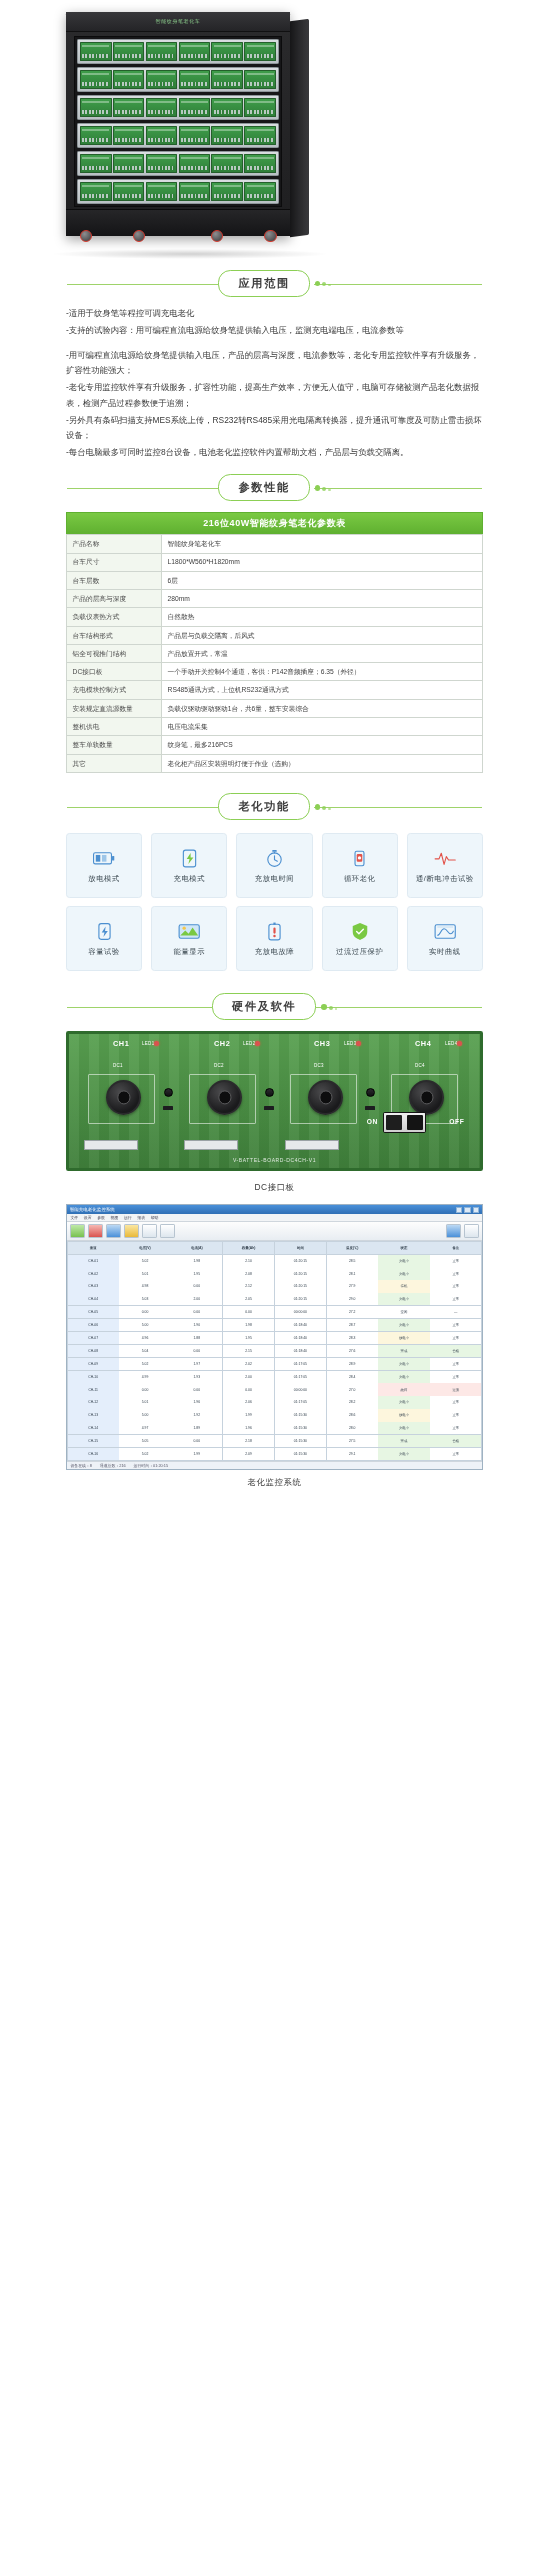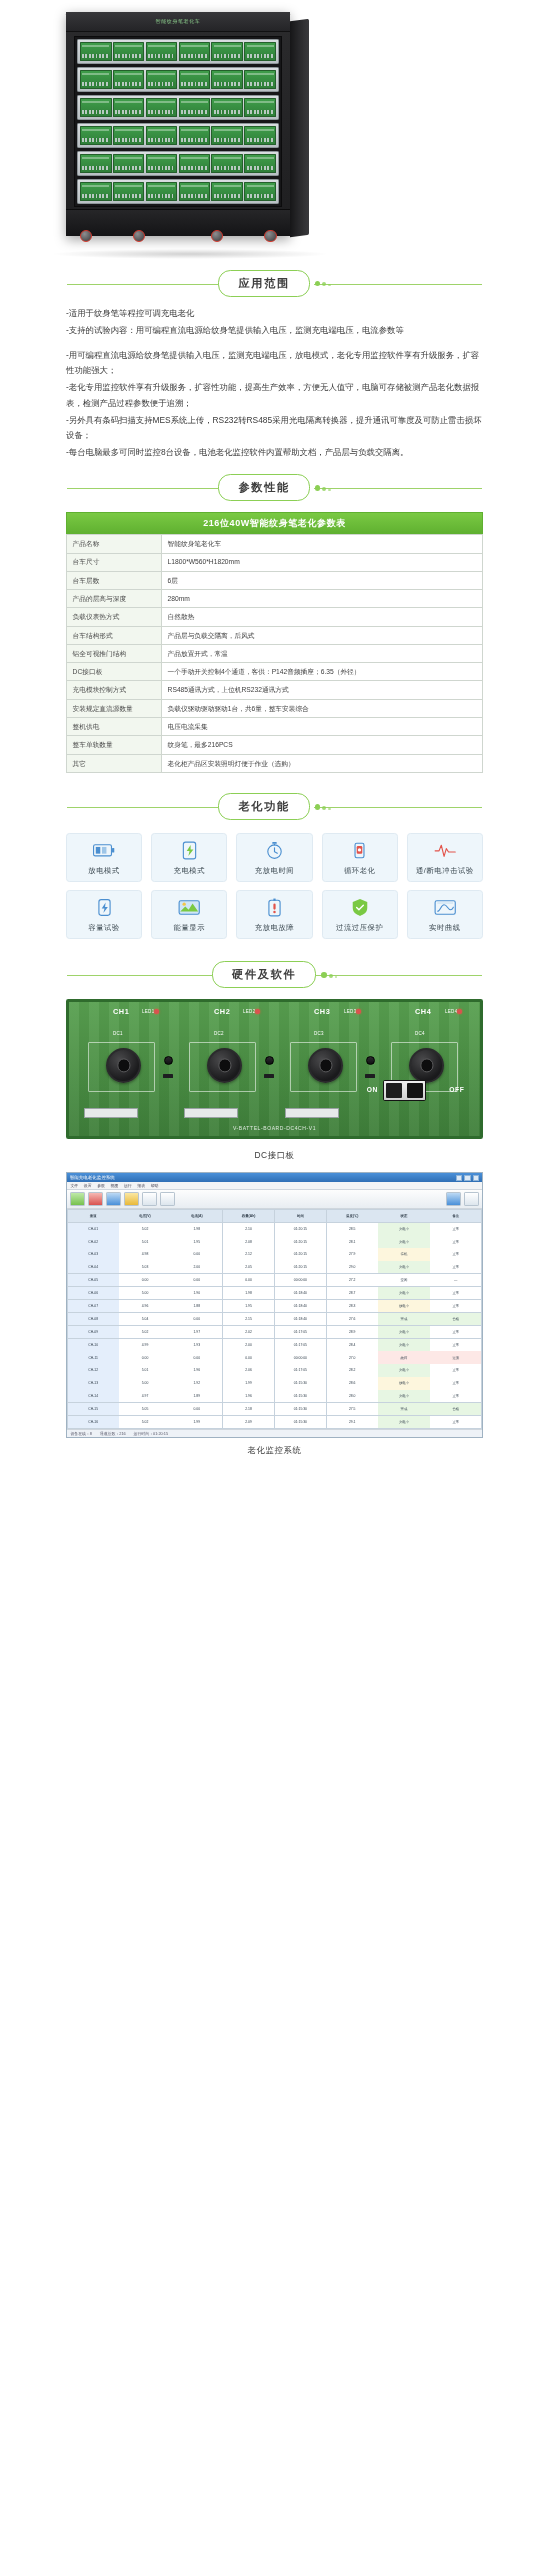--- a/index.html
+++ b/index.html
@@ -192,21 +192,21 @@
   .feat-grid {
     padding: 5.6px 66px 15.7px 66px;
     display: grid;
     grid-template-columns: repeat(5, 1fr);
     gap: 7.8px 9px;
   }
   .feat-card {
     background: #eef6fb;
     border: 0.6px solid #dfeaf2;
     border-radius: 3.4px;
-    height: 49px;
+    height: 65px;
     display: flex;
     flex-direction: column;
     align-items: center;
     justify-content: center;
     gap: 4.5px;
   }
   .feat-ico {
     width: 23.5px; height: 23.5px;
     display: flex; align-items: center; justify-content: center;
   }
@@ -480,21 +480,21 @@
         <i></i>
         <i></i>
       </span>
   </div>
   <div class="text-block">
     <p>-适用于纹身笔等程控可调充电老化</p>
     <p>-支持的试验内容：用可编程直流电源给纹身笔提供输入电压，监测充电端电压，电流参数等</p>
   </div>
 
   <div class="text-block">
-    <p>-用可编程直流电源给纹身笔提供输入电压，监测充电端电压，放电模式，老化专用监控软件享有升级服务，扩容性功能强大；</p>
+    <p>-用可编程直流电源给纹身笔提供输入电压，产品的层高与深度，电流参数等，老化专用监控软件享有升级服务，扩容性功能强大；</p>
     <p>-老化专用监控软件享有升级服务，扩容性功能，提高生产效率，方便无人值守，电脑可存储被测产品老化数据报表，检测产品过程参数便于追溯；</p>
     <p>-另外具有条码扫描支持MES系统上传，RS232转RS485采用光电隔离转换器，提升通讯可靠度及可防止雷击损坏设备；</p>
     <p>-每台电脑最多可同时监控8台设备，电池老化监控软件内置帮助文档，产品层与负载交隔离。</p>
   </div>
 
   <div class="sec-head">
     <span class="line left"></span>
     <span class="line right"></span>
     <span class="sec-pill">参数性能</span>
     <span class="sec-dots">

